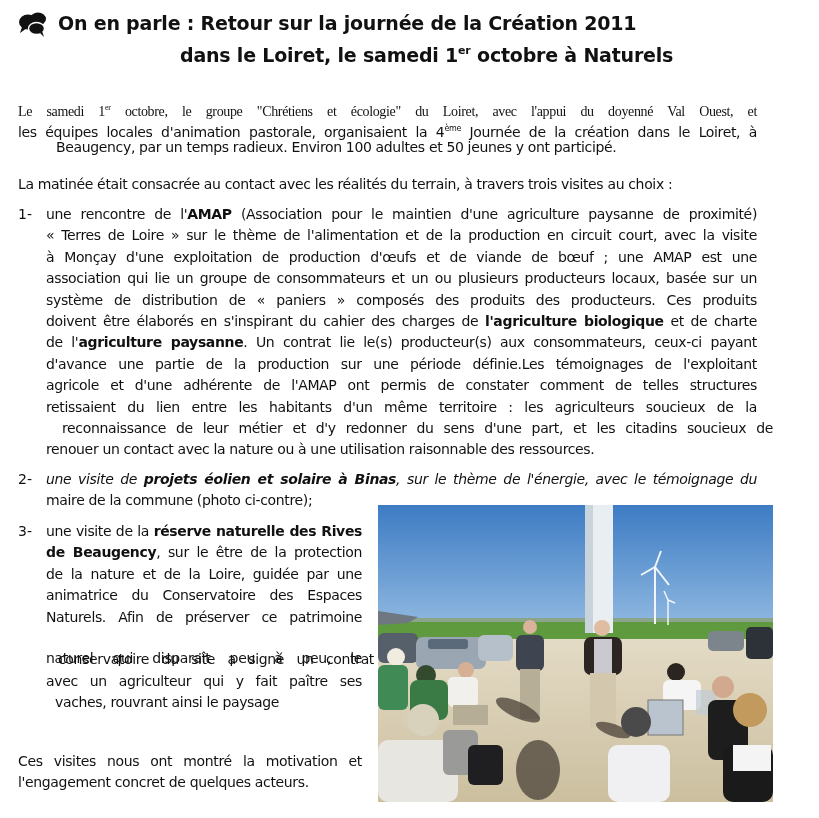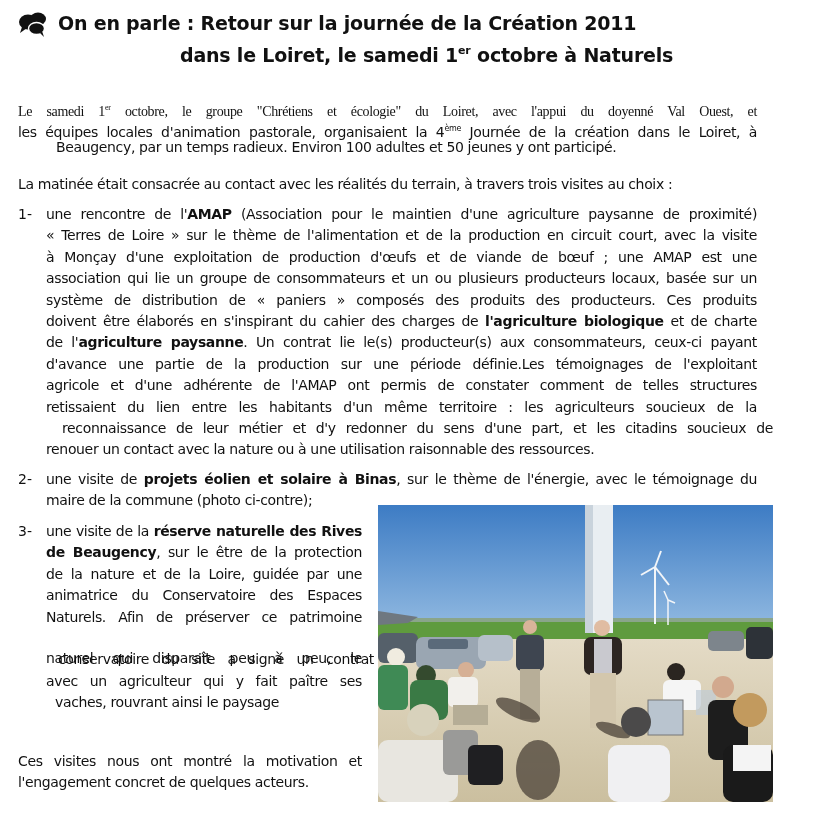--- a/index.html
+++ b/index.html
@@ -44,21 +44,21 @@
     <div class="ln just" style="left: 46px; top: 270.2px; width: 711px;"><span>association qui lie un groupe de consommateurs et un ou plusieurs producteurs locaux, basée sur un</span></div>
     <div class="ln just" style="left: 46px; top: 291.6px; width: 711px;"><span>système de distribution de « paniers » composés des produits des producteurs. Ces produits</span></div>
     <div class="ln just" style="left: 46px; top: 313px; width: 711px;"><span>doivent être élaborés en s'inspirant du cahier des charges de </span><span class="b">l'agriculture biologique</span><span> et de  charte</span></div>
     <div class="ln just" style="left: 46px; top: 334.4px; width: 711px;"><span>de l'</span><span class="b">agriculture paysanne</span><span>. Un contrat lie le(s) producteur(s) aux consommateurs, ceux-ci payant</span></div>
     <div class="ln just" style="left: 46px; top: 355.8px; width: 711px;"><span>d'avance une partie de la production sur une période définie.Les témoignages de l'exploitant</span></div>
     <div class="ln just" style="left: 46px; top: 377.2px; width: 711px;"><span>agricole et d'une adhérente de l'AMAP ont permis de constater comment de telles structures</span></div>
     <div class="ln just" style="left: 46px; top: 398.6px; width: 711px;"><span>retissaient du lien entre les habitants d'un même territoire : les  agriculteurs soucieux de la</span></div>
     <div class="ln just" style="left: 46px; top: 420px; width: 711px; margin-left: 16px;"><span>reconnaissance de leur métier et d'y redonner du sens d'une part, et les citadins soucieux de</span></div>
     <div class="ln" style="left: 46px; top: 441.4px;"><span>renouer un contact avec la nature ou à une utilisation raisonnable des ressources.</span></div>
     <div class="num" style="top: 471px;">2-</div>
-    <div class="ln just" style="left: 46px; top: 471px; width: 711px;"><span>une visite de </span><span class="b">projets éolien et solaire à Binas</span><span>, sur le thème de l'énergie, avec le témoignage du</span></div>
+    <div class="ln just" style="left: 46px; top: 471px; width: 711px; font-style: italic;"><span>une visite de </span><span class="b">projets éolien et solaire à Binas</span><span>, sur le thème de l'énergie, avec le témoignage du</span></div>
     <div class="ln" style="left: 46px; top: 492.4px;"><span>maire de la commune  (photo ci-contre);</span></div>
     <div class="num" style="top: 523px;">3-</div>
     <div class="ln just" style="left: 46px; top: 523px; width: 316px;"><span>une visite de la </span><span class="b">réserve naturelle des Rives</span></div>
     <div class="ln just" style="left: 46px; top: 544.4px; width: 316px;"><span class="b">de Beaugency</span><span>, sur le être de la protection</span></div>
     <div class="ln just" style="left: 46px; top: 565.8px; width: 316px;"><span>de la nature et de la Loire, guidée par une</span></div>
     <div class="ln just" style="left: 46px; top: 587.2px; width: 316px;"><span>animatrice du Conservatoire des Espaces</span></div>
     <div class="ln just" style="left: 46px; top: 608.6px; width: 316px;"><span>Naturels. Afin de préserver ce patrimoine</span></div>
     <div class="ln just" style="left: 46px; top: 650px; width: 316px;"><span>naturel qui disparaît peu à peu, le</span></div>
     <div class="ln just" style="left: 46px; top: 651.4px; width: 316px; margin-left: 12px;"><span>conservatoire du site a signé un contrat</span></div>
     <div class="ln just" style="left: 46px; top: 672.8px; width: 316px;"><span>avec un agriculteur qui y fait paître ses</span></div>

